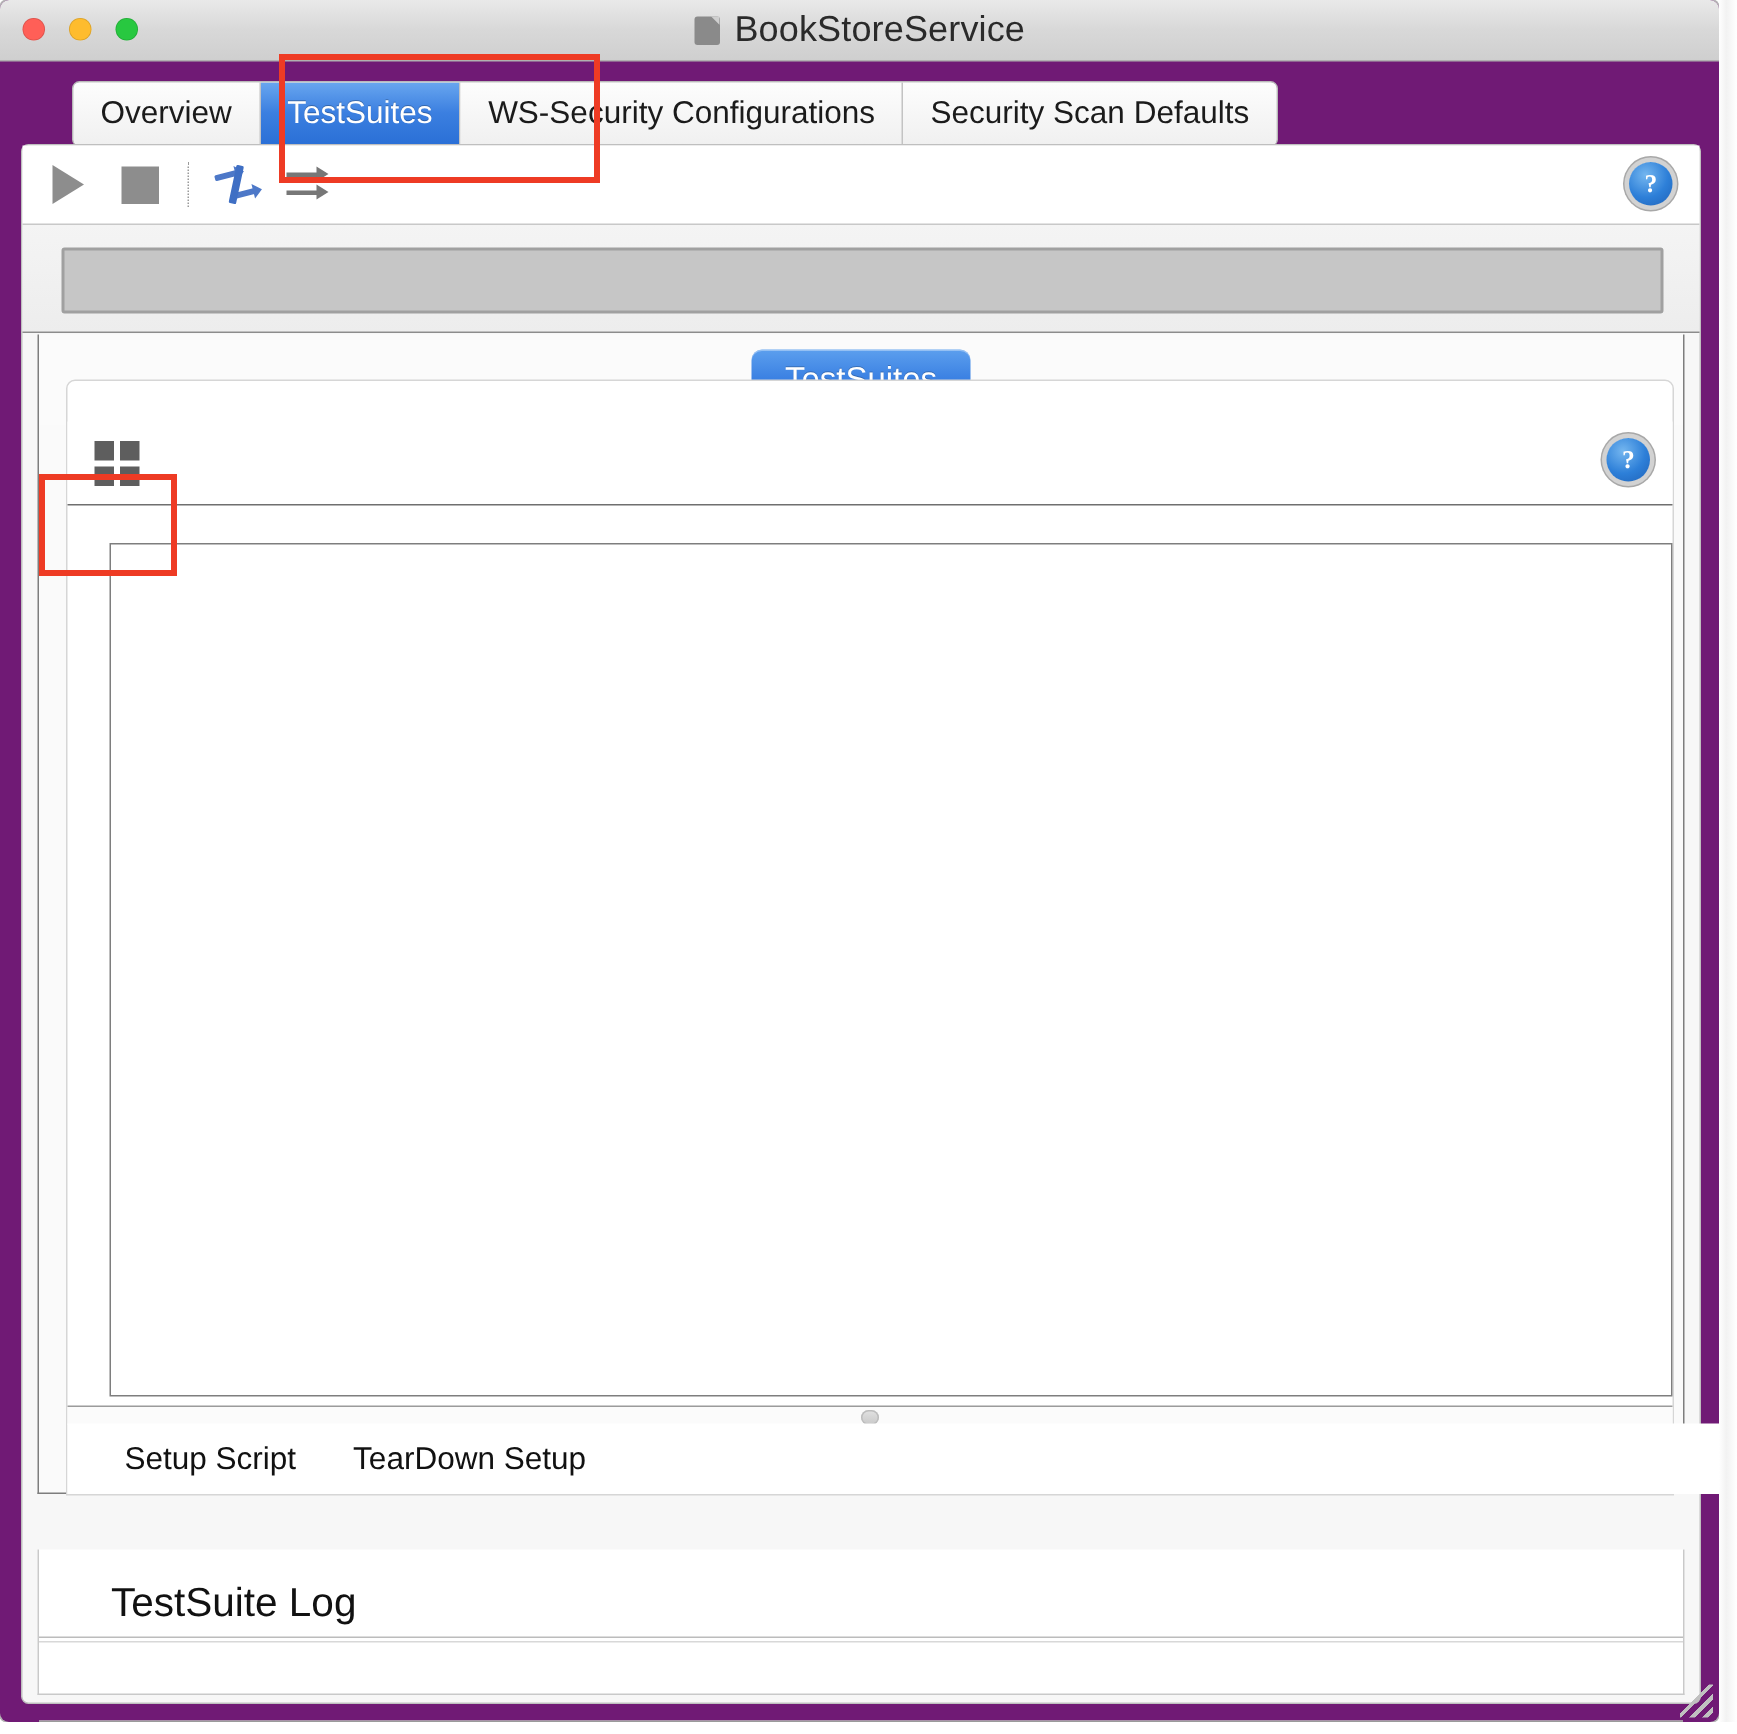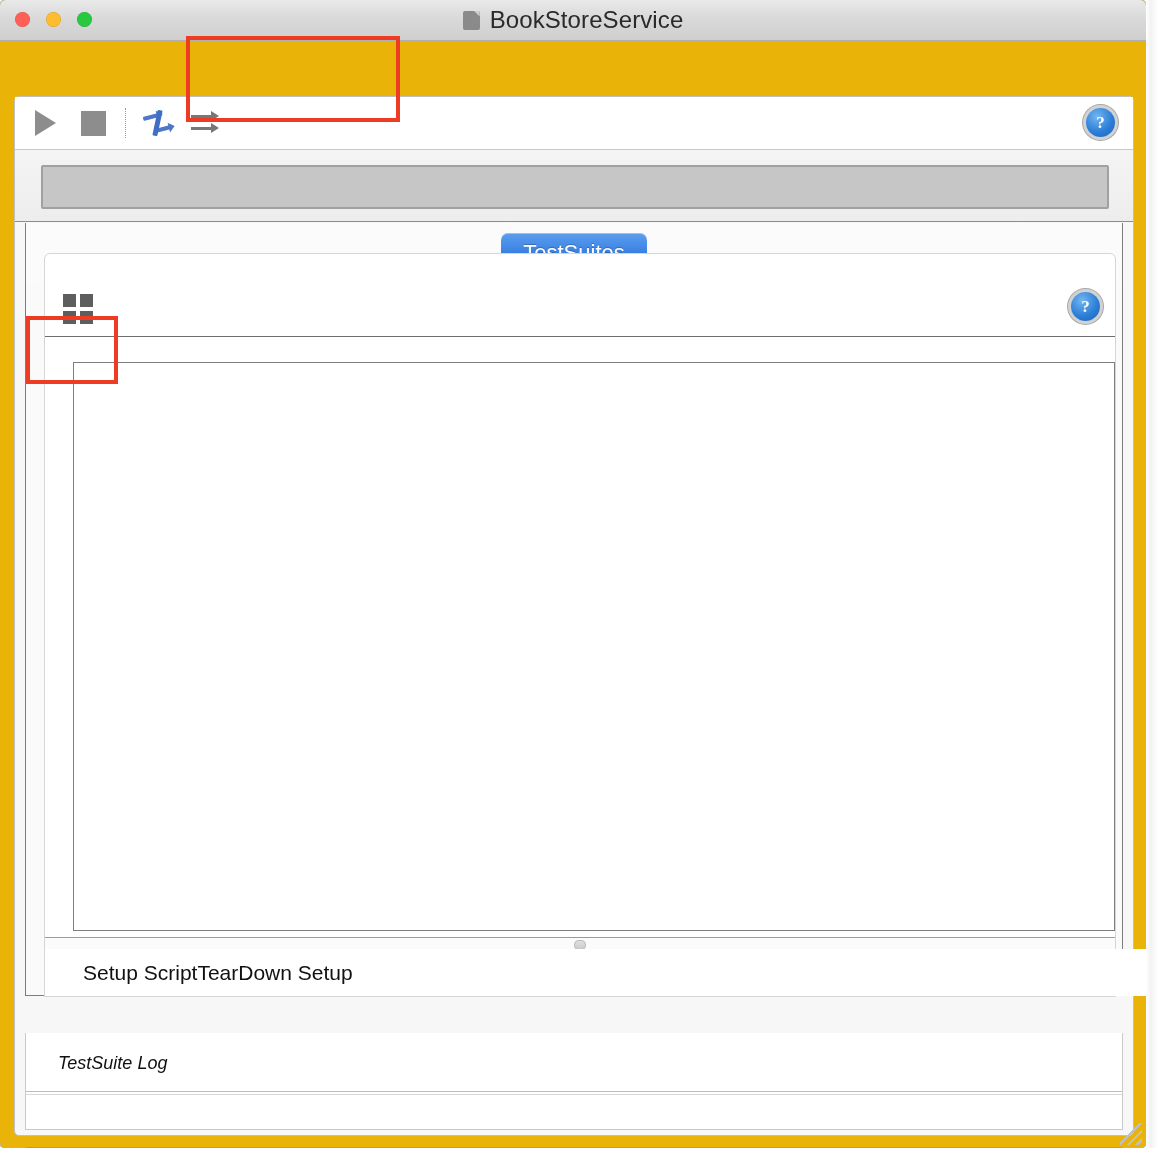--- a/index.html
+++ b/index.html
@@ -13,21 +13,21 @@
     font-family: "Liberation Sans", sans-serif;
     overflow: hidden;
   }
 
   
   .window {
     position: absolute;
     left: 0; top: 0;
     width: 1146px;
     height: 1148px;
-    background: #eab308;
+    background: #701a75;
     border-radius: 6px 6px 6px 6px;
     box-shadow: 0 0 0 1px #b4b4b4;
     overflow: hidden;
   }
   .win-edge-right {
     position: absolute;
     left: 1146px; top: 0;
     width: 12px; height: 1156px;
     background: linear-gradient(to right, #ffffff 0%, #f2f2f2 40%, #ffffff 100%);
   }
@@ -331,44 +331,44 @@
 
   
   .script-row {
     position: absolute;
     left: 0; top: 695px;
     width: 1070px; height: 47px;
     background: #ffffff;
     display: flex;
     align-items: center;
     padding-left: 38px;
+    gap: 38px;
   }
   .script-tab {
     font-size: 21px;
     color: #111111;
     cursor: default;
     white-space: nowrap;
   }
 
   
   .log-area {
     position: absolute;
     left: 10px; top: 936px;
     width: 1096px;
     height: 96px;
     background: #ffffff;
     border: 1px solid #c9c9c9;
     border-top: none;
   }
   .log-label {
     position: absolute;
-    left: 32px; top: 20px;
-    font-size: 18px;
+    left: 48px; top: 20px;
+    font-size: 27px;
     color: #111111;
-    font-style: italic;
   }
   .log-divider {
     position: absolute;
     left: 0; top: 58px;
     width: 1096px; height: 1px;
     background: #bcbcbc;
   }
   .log-divider2 {
     position: absolute;
     left: 0; top: 61px;
@@ -406,20 +406,26 @@
   <div class="titlebar">
     <div class="traffic red"></div>
     <div class="traffic yellow"></div>
     <div class="traffic green"></div>
     <div class="title-wrap">
       <div class="title-icon"></div>
       <div class="title-text">BookStoreService</div>
     </div>
   </div>
 
+  <div class="tabbar">
+    <div class="tab">Overview</div>
+    <div class="tab selected">TestSuites</div>
+    <div class="tab">WS-Security Configurations</div>
+    <div class="tab">Security Scan Defaults</div>
+  </div>
 
   <div class="body-panel">
 
     <div class="toolbar">
       <div class="tb-icon">
         <div class="icon-play"></div>
       </div>
       <div class="tb-icon">
         <div class="icon-stop"></div>
       </div>

